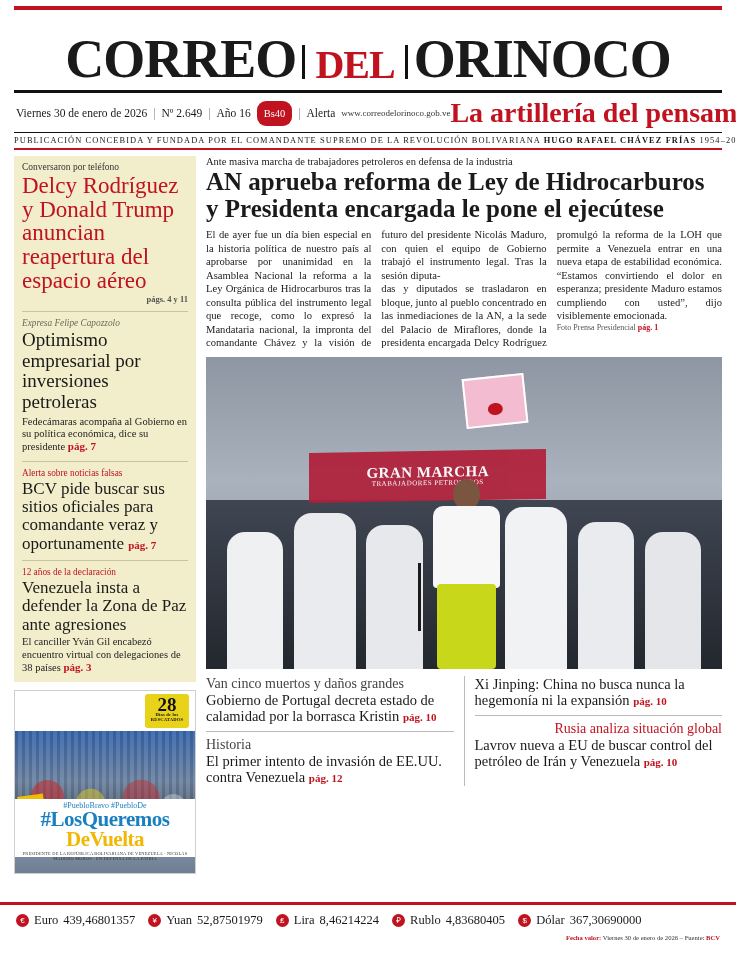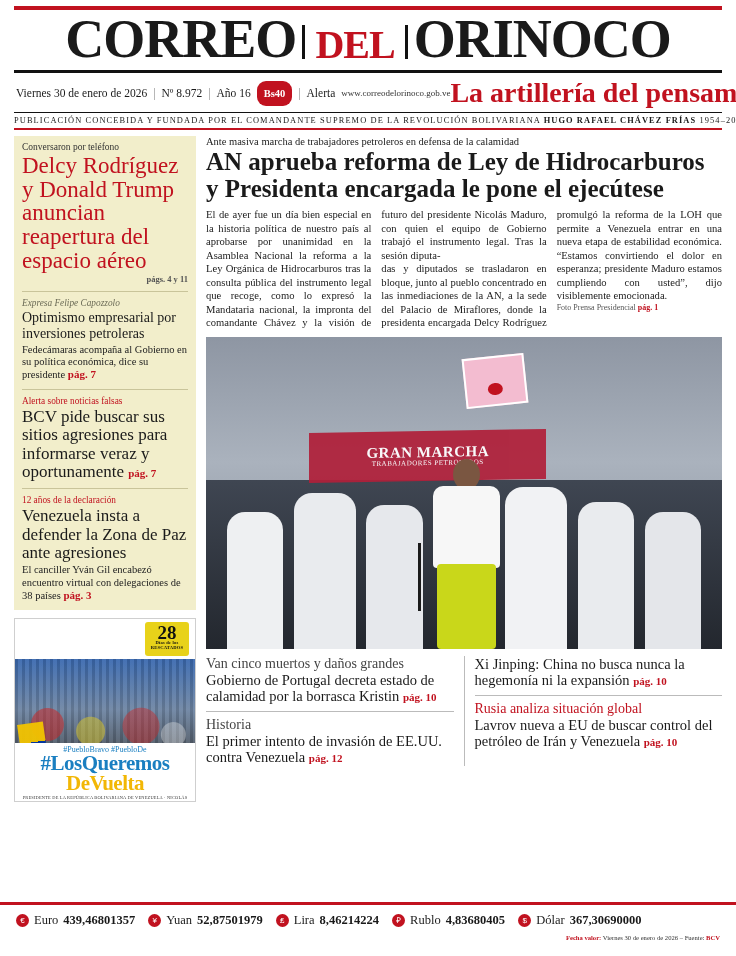--- a/index.html
+++ b/index.html
@@ -15,41 +15,41 @@
 
   
   .top-rule { height:4px; background:#c1121f; margin:6px 0 0 0; }
   .masthead { text-align:center; padding-top:2px; }
   .masthead-title {
     font-family: "Liberation Serif", serif;
     font-weight:bold;
     font-size:54px;
     letter-spacing:-1px;
     line-height:1;
-    margin:0 0 0 0;
+    margin:20px 0 0 0;
     white-space:nowrap;
   }
   .masthead-title .del {
     color:#c1121f;
     font-size:40px;
     vertical-align:middle;
     padding:0 4px;
   }
   .bar-sep { display:inline-block; width:3px; height:34px; background:#111; vertical-align:middle; margin:0 6px; position:relative; top:-3px;}
   .masthead-underline { height:3px; background:#111; margin:4px 0 0 0; }
 
   .dateline-row {
     display:flex; align-items:center; justify-content:space-between;
     font-size:11.5px; padding:4px 2px 3px 2px;
   }
   .dateline-left { display:flex; align-items:center; gap:6px; white-space:nowrap; }
   .dateline-left .sep { color:#888; }
   .bs-badge {
     background:#c1121f; color:#fff; border-radius:9px;
-    padding:7px 7px; font-size:10.5px; font-weight:bold;
+    padding:7px 7px; font-size:10.5px; font-weight:normal;
   }
   .dateline-left .url { font-size:9px; color:#333; }
   .slogan {
     color:#c1121f; font-weight:bold; font-size:28px;
     font-family:"Liberation Serif", serif; white-space:nowrap;
   }
   .thin-rule { height:1px; background:#111; }
   .founder-line {
     font-size:8.4px; letter-spacing:1.1px; text-align:center;
     padding:3px 0 3px 0; white-space:nowrap;
@@ -66,21 +66,21 @@
   .yellow-panel { background:#f2eecb; padding:6px 8px 8px 8px; }
   .kicker { font-size:9.5px; color:#333; margin-bottom:2px; }
   .lead-head {
     color:#c1121f; font-weight:normal; font-size:23px; line-height:1.03;
     margin:1px 0 2px 0;
   }
   .pag { font-size:11px; color:#c1121f; font-weight:bold; }
   .lead-pag { text-align:right; font-size:8.5px; color:#555; font-weight:bold; }
   .hr-thin { height:1px; background:#c9c49a; margin:7px 0 6px 0; }
   .sub-kicker { font-size:9.3px; color:#6a6a55; font-style:italic; margin-bottom:2px; }
-  .sub-head { font-size:14px; line-height:1.08; font-weight:normal; margin:0 0 3px 0; }
+  .sub-head { font-size:19px; line-height:1.08; font-weight:normal; margin:0 0 3px 0; }
   .sub-dek { font-size:10.5px; line-height:1.18; color:#222; }
   .kicker-red { font-size:9.3px; color:#c1121f; margin-bottom:2px; }
   .sub-head-2 { font-size:17px; line-height:1.08; margin:0 0 2px 0; }
 
   
   .promo {
     margin-top:8px; height:184px; position:relative; overflow:hidden;
     background:linear-gradient(#2a4d86, #4f79b5 45%, #8c9fb8 70%, #6f7f92);
     border:1px solid #cfcfcf;
   }
@@ -96,21 +96,21 @@
       radial-gradient(circle at 18% 78%, rgba(200,40,40,.55) 0 16px, transparent 17px),
       radial-gradient(circle at 42% 86%, rgba(220,200,40,.5) 0 14px, transparent 15px),
       radial-gradient(circle at 70% 80%, rgba(200,40,40,.45) 0 18px, transparent 19px),
       radial-gradient(circle at 88% 90%, rgba(240,240,240,.35) 0 12px, transparent 13px),
       repeating-linear-gradient(90deg, rgba(0,0,0,.12) 0 3px, rgba(255,255,255,.05) 3px 7px),
       linear-gradient(#3b6ab0, #6f86a4 60%, #55606e);
   }
   .promo-flag { position:absolute; left:6px; top:64px; width:26px; height:58px;
     background:linear-gradient(#f2c300 0 33%, #0033a0 33% 66%, #cf142b 66% 100%);
     transform:rotate(-8deg); opacity:.95; }
-  .promo-caption { position:absolute; left:0; right:0; bottom:0; height:58px; background:#ffffff; padding:2px 6px;font-family:Liberation Serif, serif; }
+  .promo-caption { position:absolute; left:0; right:0; bottom:16px; height:58px; background:#ffffff; padding:2px 6px;font-family:Liberation Serif, serif; }
   .promo-hash { color:#1a7fc1; font-size:8px; text-align:center; }
   .promo-title { color:#1a7fc1; font-weight:bold; font-size:21px; line-height:.92; text-align:center; letter-spacing:-.5px; }
   .promo-title .w2 { color:#f2b705; }
   .promo-foot { font-size:4.4px; text-align:center; color:#333; margin-top:2px; letter-spacing:.2px; }
 
   
   .overline { font-size:10.5px; color:#222; margin:0 0 2px 0; }
   .main-head {
     font-weight:bold; font-size:25px; line-height:1.06; margin:0 0 6px 0;
   }
@@ -143,33 +143,33 @@
   .ph-lady .pants  { position:absolute; left:6%; right:6%; top:56%; bottom:0; background:#c9d71a; border-radius:4px; }
   .ph-lady .head   { position:absolute; left:30%; width:40%; top:2%; height:16%; background:#7a5641; border-radius:50%; }
   .ph-doc { position:absolute; left:50%; top:6%; width:12%; height:16%; background:#f3bcd0; border:2px solid #fff; transform:rotate(-6deg); }
   .ph-doc .seal { position:absolute; left:50%; top:55%; width:26%; height:26%; margin-left:-13%; background:#c1121f; border-radius:50%; }
   .ph-mic { position:absolute; left:41%; bottom:12%; width:3px; height:22%; background:#1b1b1b; }
 
   
   .briefs { display:flex; gap:10px; margin-top:7px; }
   .brief-col { flex:1 1 0; }
   .brief-kicker { font-size:14px; color:#444; margin-bottom:1px; }
-  .brief-kicker.red { color:#c1121f; }
+  .brief-kicker.red { color:#c1121f;text-align:right; }
   .brief-head { font-size:14.5px; line-height:1.1; }
   .brief-rule { height:1px; background:#bbb; margin:6px 0 5px 0; }
   .vline { width:1px; background:#bbb; }
 
   
   .footer { position:absolute; left:0; right:0; bottom:0; height:60px; }
   .footer-rule-red { height:3px; background:#c1121f; }
   .ticker { display:flex; align-items:center; gap:5px; font-size:12.5px; padding:8px 16px 0 16px; white-space:nowrap;}
   .dot { width:13px; height:13px; border-radius:50%; background:#c1121f; color:#fff;
          font-size:8px; line-height:13px; text-align:center; display:inline-block; font-family:"Liberation Sans",sans-serif;}
   .cur-name { font-weight:normal; }
-  .cur-val { font-weight:bold; }
+  .cur-val { font-weight:normal; }
   .footer-meta { text-align:right; font-size:6.6px; color:#333; padding:6px 16px 0 0; }
   .footer-meta b { color:#c1121f; }
 </style>
 </head>
 <body>
 
 <div class="page">
 
   <div class="top-rule"></div>
 
@@ -177,21 +177,21 @@
     <div class="masthead-title">
       <span>CORREO</span><span class="bar-sep"></span><span class="del">DEL</span><span class="bar-sep"></span><span>ORINOCO</span>
     </div>
   </div>
   <div class="masthead-underline"></div>
 
   <div class="dateline-row">
     <div class="dateline-left">
       <span>Viernes 30 de enero de 2026</span>
       <span class="sep">|</span>
-      <span>Nº 8.972</span>
+      <span>Nº 2.649</span>
       <span class="sep">|</span>
       <span>Año 16</span>
       <span class="bs-badge">Bs40</span>
       <span class="sep">|</span>
       <span>Alerta</span>
       <span class="url">www.correodelorinoco.gob.ve</span>
     </div>
     <div class="slogan">La artillería del pensamiento</div>
   </div>
 
@@ -221,21 +221,21 @@
             <span>Fedecámaras acompaña al Gobierno en su política económica, dice su presidente</span>
             <span class="pag">pág. 7</span>
           </div>
         </div>
 
         <div class="hr-thin"></div>
 
         <div>
           <div class="kicker-red">Alerta sobre noticias falsas</div>
           <div class="sub-head-2">
-            <span>BCV pide buscar sus sitios agresiones para informarse veraz y oportunamente</span>
+            <span>BCV pide buscar sus sitios oficiales para comandante veraz y oportunamente</span>
             <span class="pag">pág. 7</span>
           </div>
         </div>
 
         <div class="hr-thin"></div>
 
         <div>
           <div class="kicker-red">12 años de la declaración</div>
           <div class="sub-head-2">Venezuela insta a defender la Zona de Paz ante agresiones</div>
           <div class="sub-dek">
@@ -260,21 +260,21 @@
             <span>#LosQueremos</span><br>
             <span class="w2">DeVuelta</span>
           </div>
           <div class="promo-foot">PRESIDENTE DE LA REPÚBLICA BOLIVARIANA DE VENEZUELA · NICOLÁS MADURO MOROS · EN DEFENSA DE LA PATRIA</div>
         </div>
       </div>
     </div>
 
     <div class="col-right">
 
-      <div class="overline">Ante masiva marcha de trabajadores petroleros en defensa de la calamidad</div>
+      <div class="overline">Ante masiva marcha de trabajadores petroleros en defensa de la industria</div>
       <h1 class="main-head">AN aprueba reforma de Ley de Hidrocarburos y Presidenta encargada le pone el ejecútese</h1>
 
       <div class="cols3">
         <p>El de ayer fue un día bien especial en la historia política de nuestro país al aprobarse por unanimidad en la Asamblea Nacional la reforma a la Ley Orgánica de Hidrocarburos tras la consulta pública del instrumento legal que recoge, como lo expresó la Mandataria nacional, la impronta del comandante Chávez y la visión de futuro del presidente Nicolás Maduro, con quien el equipo de Gobierno trabajó el instrumento legal. Tras la sesión diputa-</p>
         <p>das y diputados se trasladaron en bloque, junto al pueblo concentrado en las inmediaciones de la AN, a la sede del Palacio de Miraflores, donde la presidenta encargada Delcy Rodríguez promulgó la reforma de la LOH que permite a Venezuela entrar en una nueva etapa de estabilidad económica. “Estamos convirtiendo el dolor en esperanza; presidente Maduro estamos cumpliendo con usted”, dijo visiblemente emocionada.</p>
         <p class="credit">
           <span>Foto Prensa Presidencial</span>
           <b>pág. 1</b>
         </p>
       </div>

